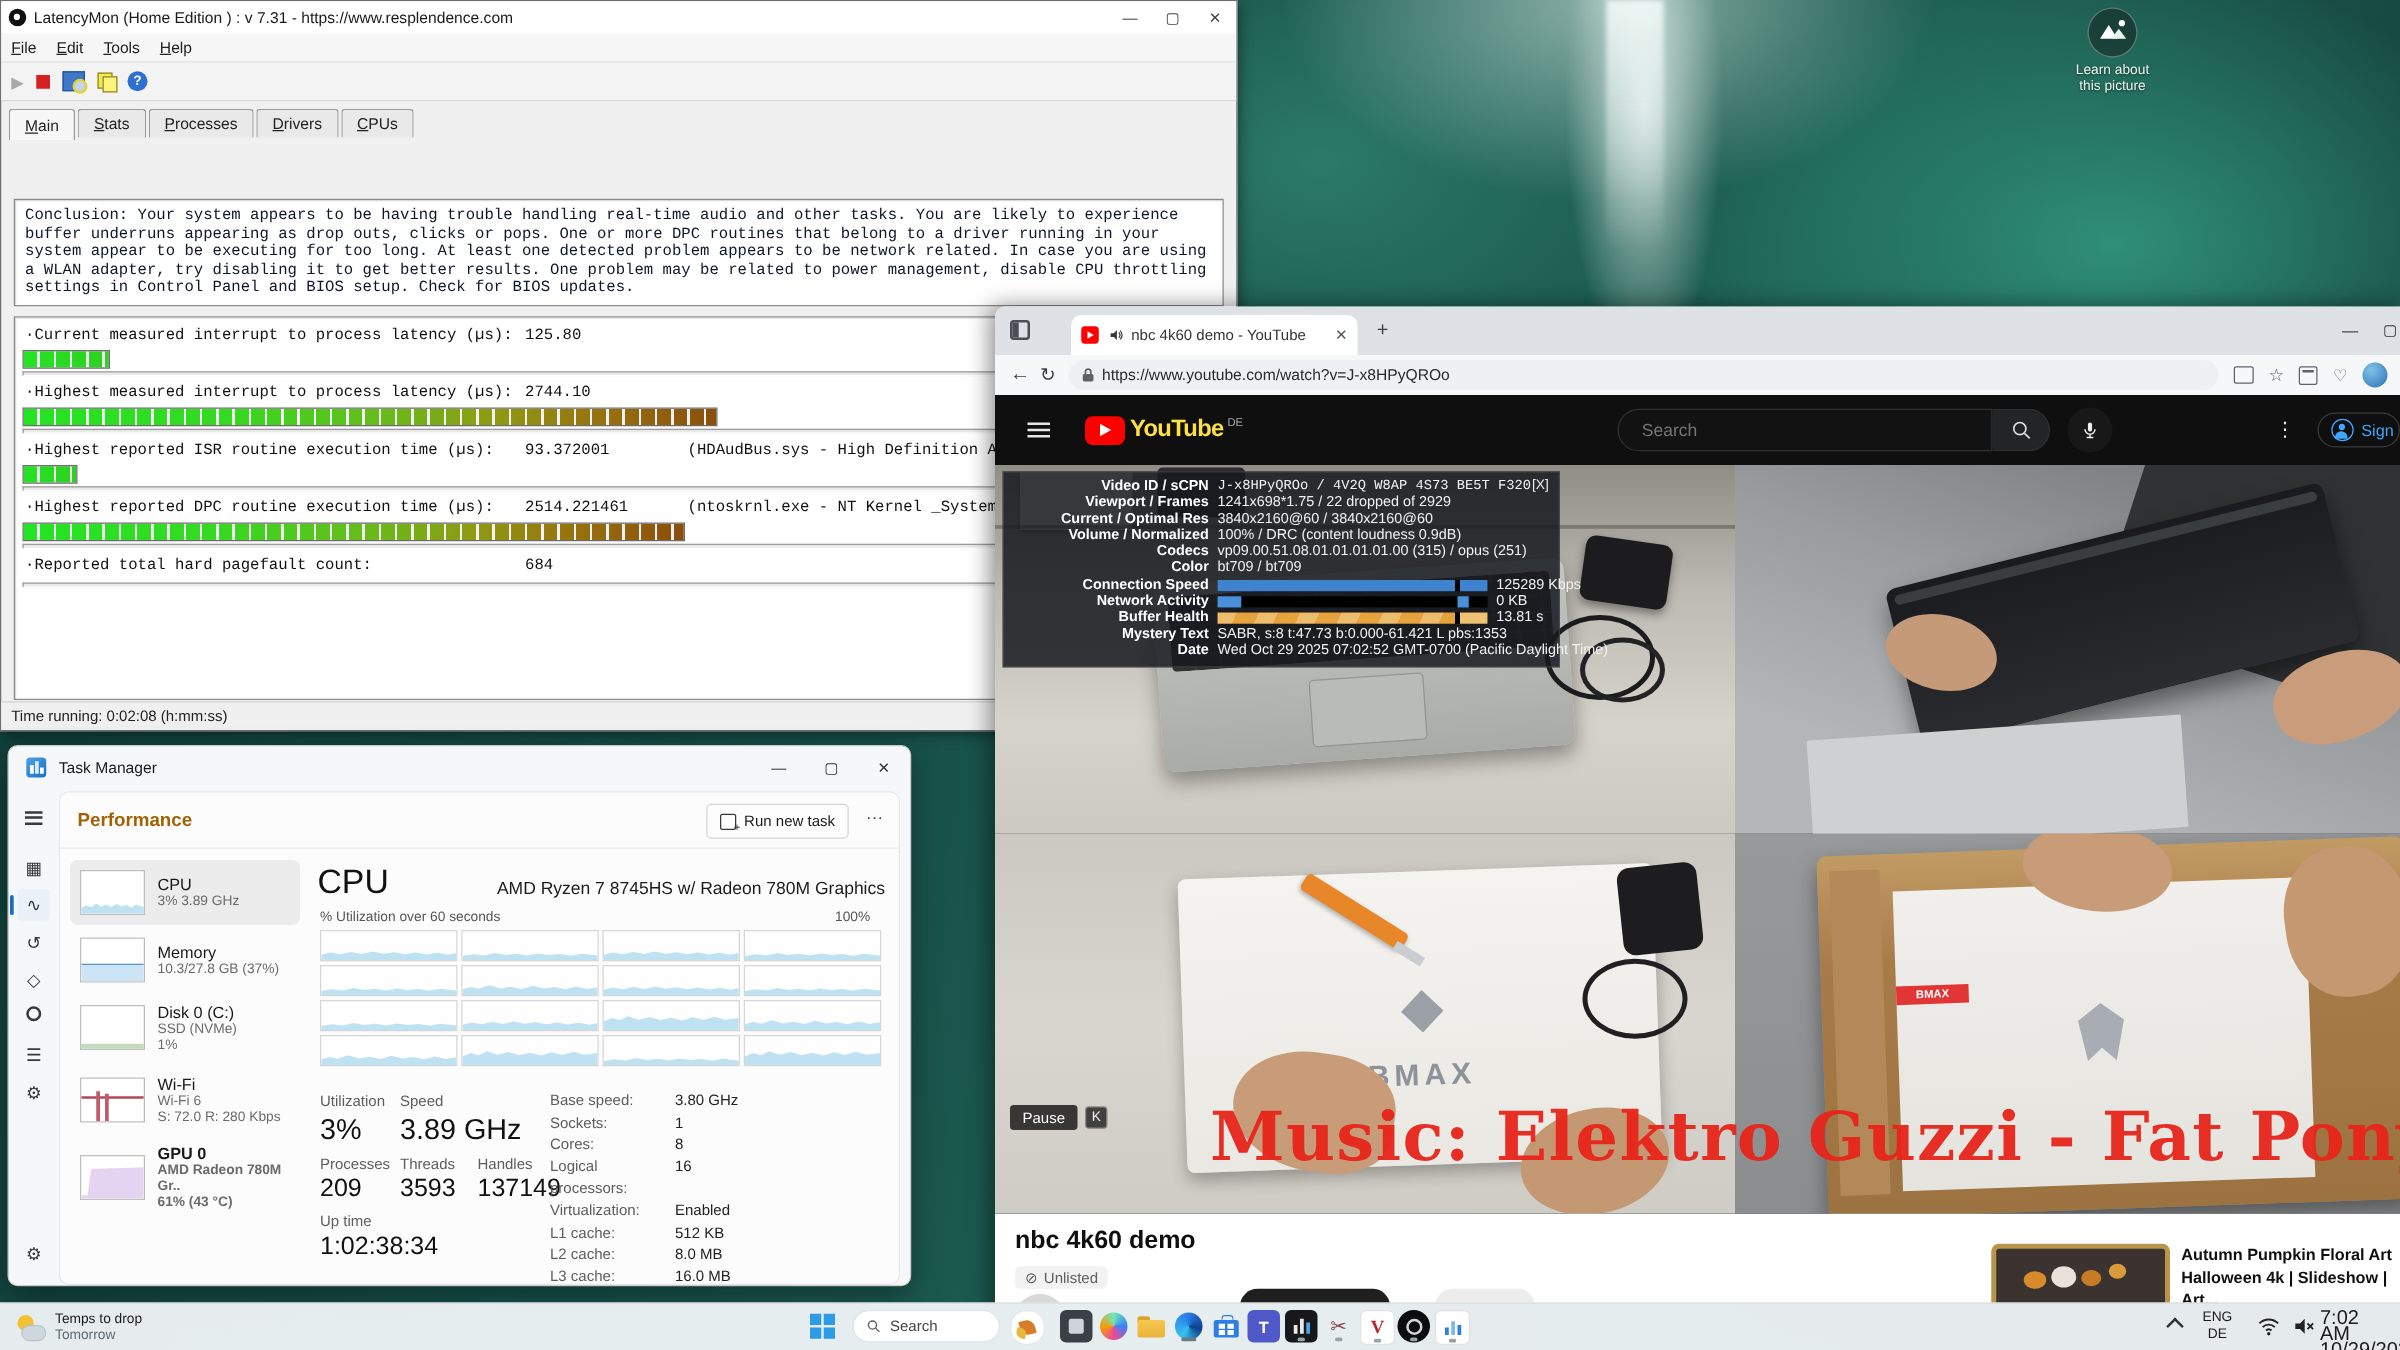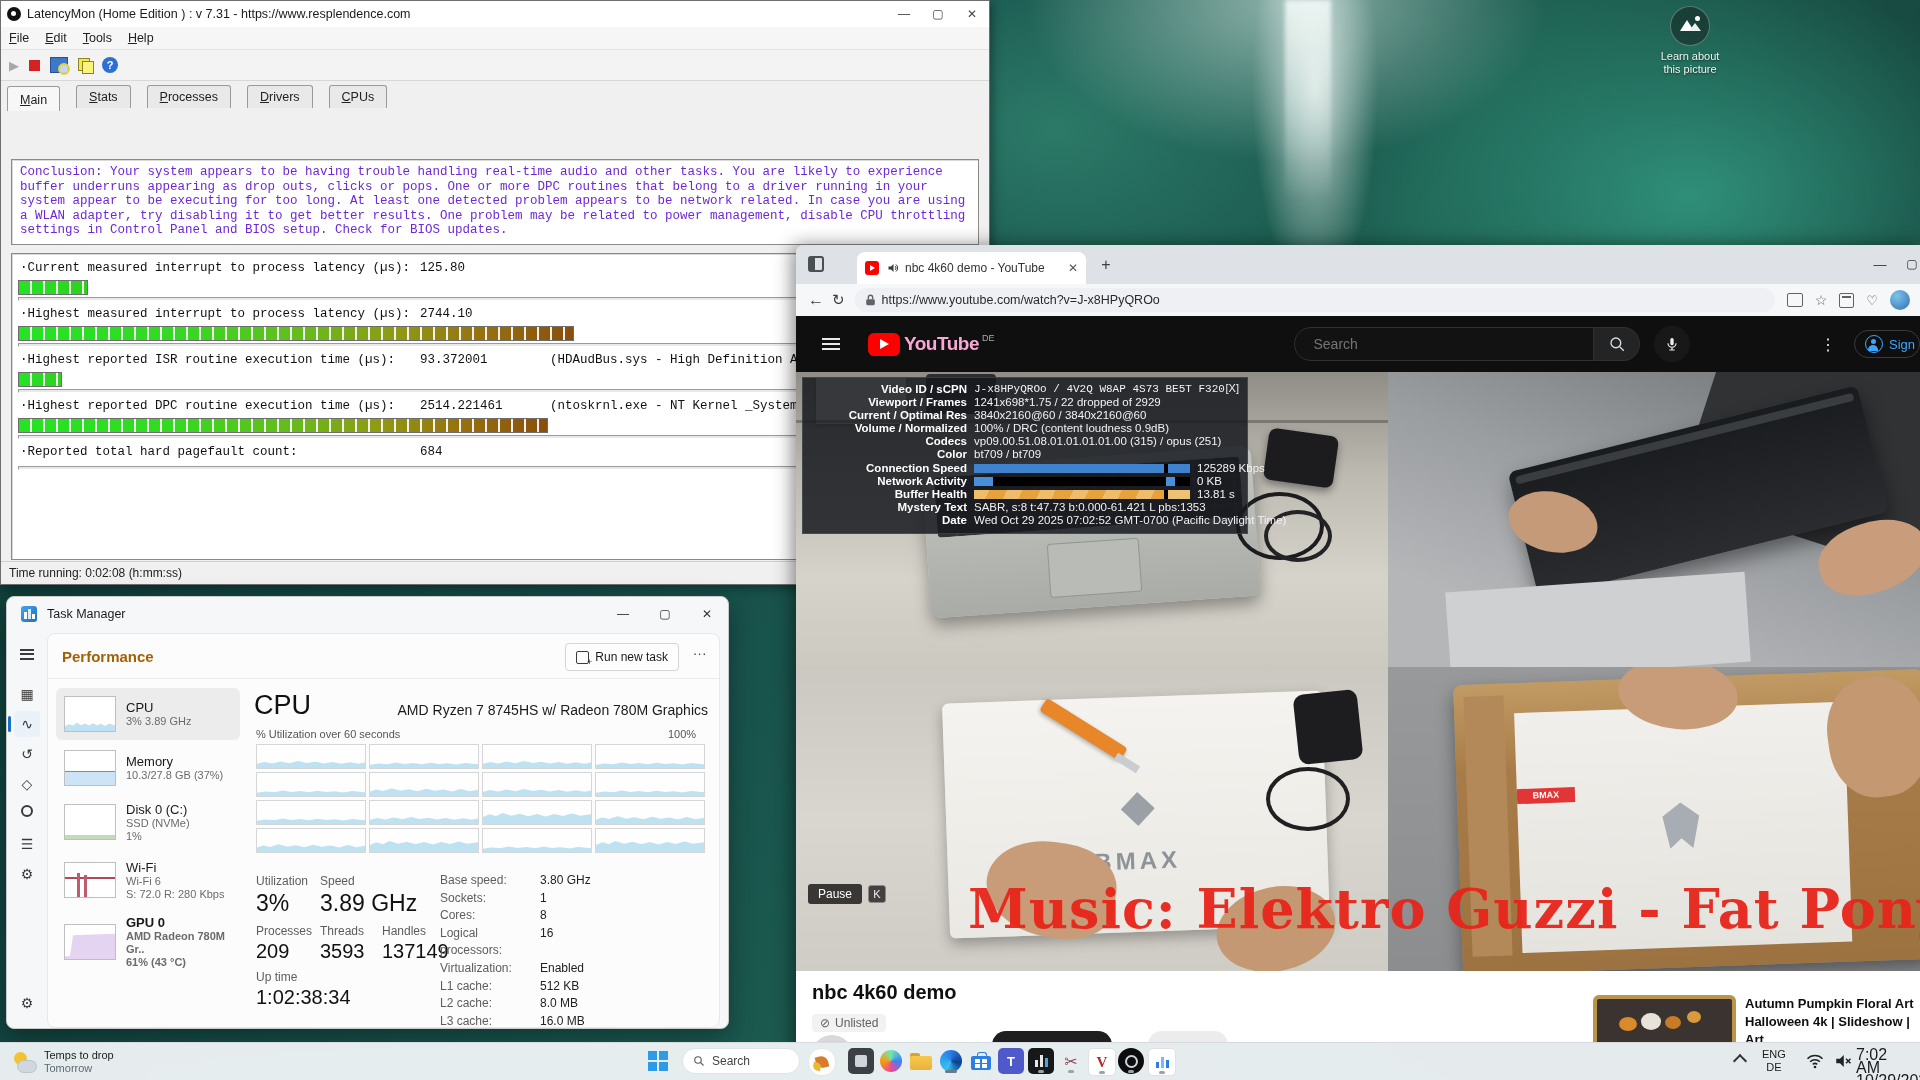--- a/index.html
+++ b/index.html
@@ -16,26 +16,26 @@
   .abs{position:absolute;}
   .mono{font-family:"Liberation Mono","DejaVu Sans Mono",monospace;}
   
   #lm{left:0;top:0;width:990px;height:585px;background:#f0f0f0;border:1px solid #6f6f6f;box-sizing:border-box;z-index:1;box-shadow:2px 3px 10px rgba(0,0,0,.4);}
   #lm .titlebar{height:26px;background:#fff;display:flex;align-items:center;padding-left:6px;font-size:12.5px;color:#1a1a1a;}
   .lm-caption-btn{width:34px;height:24px;text-align:center;line-height:24px;color:#444;font-size:12px;}
   #lm .menubar{height:22px;display:flex;align-items:center;background:#f6f6f6;font-size:12.5px;color:#222;}
   #lm .menubar span{padding:0 8px;}
   #lm .menubar span::first-letter{text-decoration:underline;}
   #lm .toolbar{height:30px;display:flex;align-items:center;gap:10px;padding-left:8px;border-top:1px solid #e3e3e3;border-bottom:1px solid #d8d8d8;background:#f3f3f3;}
-  .lm-tabs{display:flex;align-items:flex-start;height:26px;padding-left:6px;gap:16px;margin-top:4px;}
+  .lm-tabs{display:flex;align-items:center;height:26px;padding-left:6px;gap:2px;margin-top:4px;}
   .lm-tab{font-size:12.5px;color:#222;padding:4px 12px;border:1px solid #9a9a9a;border-bottom:none;background:#e9e9e9;border-radius:3px 3px 0 0;}
   .lm-tab::first-letter{text-decoration:underline;}
   .lm-tab.sel{background:#f7f7f7;position:relative;top:1px;padding-top:6px;}
   .lm-box{background:#fff;border:1px solid #8a8a8a;box-shadow:inset 1px 1px 0 #d9d9d9;font-size:12.5px;color:#111;}
-  .lm-red{color:#6d28d9;}
+  .lm-red{color:#0f172a;}
   .lm-row-label{white-space:nowrap;}
   .lm-bar{height:15px;background-image:
       repeating-linear-gradient(90deg, rgba(0,0,0,0) 0 11px, #f2f2f2 11px 13px),
       linear-gradient(90deg,#23e423 0%,#35d921 30%,#67bb1b 52%,#8f9a13 68%,#97700f 84%,#8a4e0c 100%);
       border:1px solid #6d6d6d;box-sizing:border-box;}
   .lm-bar.green{background-image:
       repeating-linear-gradient(90deg, rgba(0,0,0,0) 0 11px, #f2f2f2 11px 13px),
       linear-gradient(90deg,#23e423,#2ed11f);}
   .lm-track{height:4px;background:#e9e9e9;border:1px solid #9b9b9b;border-bottom-color:#fff;border-right-color:#fff;box-sizing:border-box;}
   #lm .statusbar{position:absolute;left:0;right:0;bottom:0;height:22px;border-top:1px solid #cfcfcf;background:#f0f0f0;font-size:12px;color:#222;display:flex;align-items:center;padding-left:8px;}
@@ -238,21 +238,21 @@
     <div id="masthead">
       <span style="margin-left:26px;display:inline-block;">
         <div style="width:18px;height:2px;background:#e8e8e8;margin:3px 0;"></div>
         <div style="width:18px;height:2px;background:#e8e8e8;margin:3px 0;"></div>
         <div style="width:18px;height:2px;background:#e8e8e8;margin:3px 0;"></div>
       </span>
       <span style="display:inline-flex;align-items:flex-start;margin-left:28px;">
         <span style="width:32px;height:23px;background:#f00;border-radius:6px;position:relative;">
             <span class="abs" style="left:12px;top:6px;width:0;height:0;border-left:9px solid #fff;border-top:5.5px solid transparent;border-bottom:5.5px solid transparent;"></span>
           </span>
-        <span style="color:#f9a8d4;font-size:19px;font-weight:bold;letter-spacing:-0.5px;margin-left:4px;font-family:'Liberation Sans',sans-serif;">YouTube</span>
+        <span style="color:#fde047;font-size:19px;font-weight:bold;letter-spacing:-0.5px;margin-left:4px;font-family:'Liberation Sans',sans-serif;">YouTube</span>
         <sup style="color:#aaa;font-size:9px;margin-left:3px;">DE</sup>
       </span>
       <div style="margin-left:300px;display:flex;align-items:center;">
         <div id="ytsearch">
           <input placeholder="Search" style="">
         </div>
         <div id="ytsearchbtn">
           <svg width="18" height="18" viewBox="0 0 24 24">
               <circle cx="10.5" cy="10.5" r="6.5" fill="none" stroke="#ddd" stroke-width="1.8"></circle>
               <line x1="15.5" y1="15.5" x2="21" y2="21" stroke="#ddd" stroke-width="1.8"></line>

